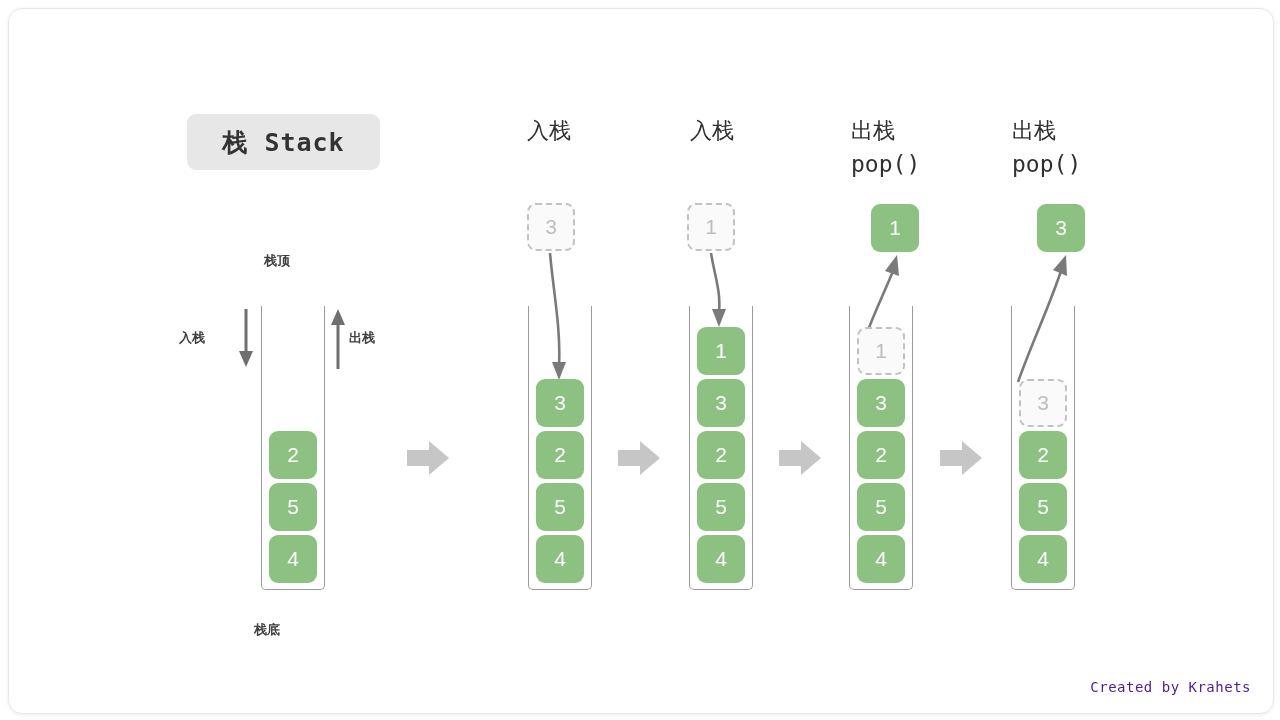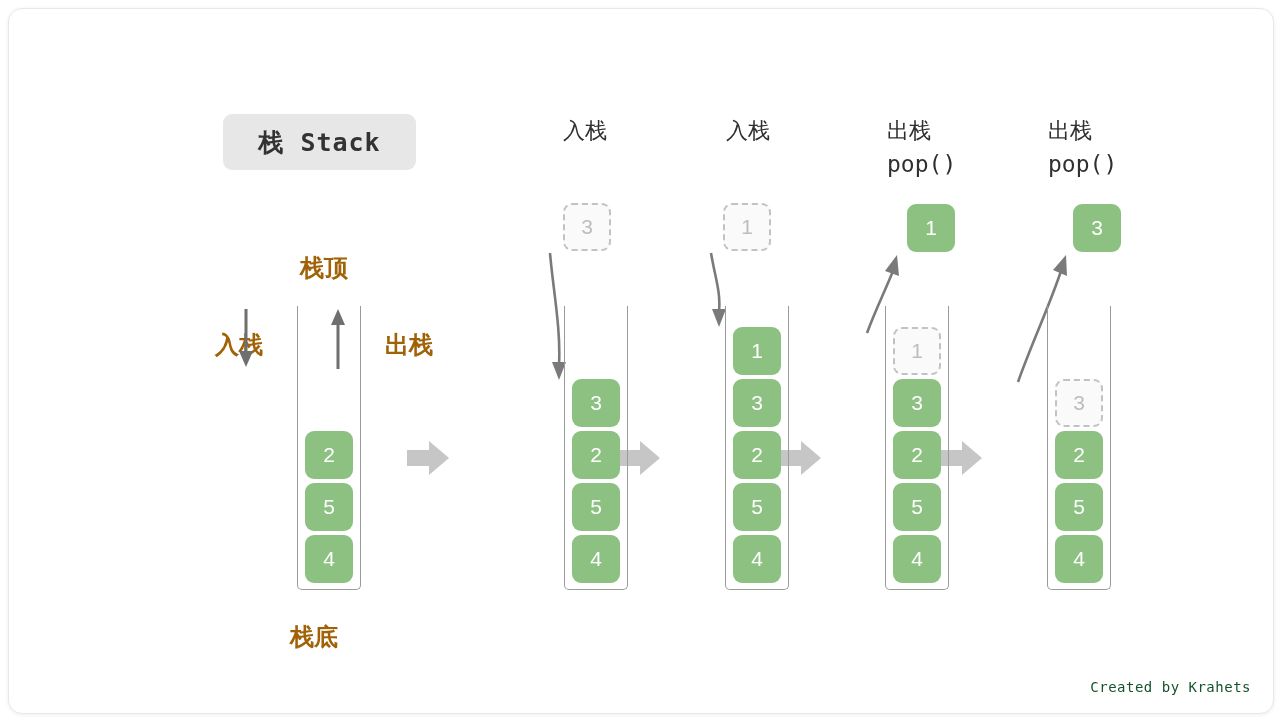--- a/index.html
+++ b/index.html
@@ -7,21 +7,21 @@
     width:1280px;height:720px;overflow:hidden;
     background:#ffffff;
     font-family:"Liberation Sans","DejaVu Sans",sans-serif;
   }
   #card{
     position:absolute;left:8px;top:8px;width:1264px;height:704px;
     background:#ffffff;border:1px solid #e8e8e8;border-radius:14px;
     box-shadow:0 1px 4px rgba(0,0,0,0.07);
     overflow:hidden;
   }
-  .abs{position:absolute;margin-left:36px;}
+  .abs{position:absolute;}
 
   
   #title-badge{
     left:178px;top:105px;width:193px;height:56px;
     background:#e7e7e7;border-radius:9px;
     display:flex;align-items:center;justify-content:center;
   }
   #title-badge .txt{
     font-family:"DejaVu Sans Mono","Liberation Mono",monospace;
     font-size:25px;font-weight:bold;color:#333333;letter-spacing:1px;
@@ -57,28 +57,28 @@
     font-size:21px;box-sizing:border-box;
   }
   .cell.solid{background:#8cc182;color:#ffffff;}
   .cell.ghost{
     background:#fafafa;color:#bdbdbd;
     border:2px dashed #c2c2c2;
   }
 
   
   .lbl-bold{
-    font-size:24px;font-weight:bold;color:#a16207;white-space:pre;
+    font-size:13px;font-weight:bold;color:#404040;white-space:pre;
   }
 
   
   #watermark{
     right:22px;bottom:18px;
     font-family:"DejaVu Sans Mono","Liberation Mono",monospace;
-    font-size:14px;color:#14532d;letter-spacing:.5px;white-space:pre;
+    font-size:14px;color:#4c1d95;letter-spacing:.5px;white-space:pre;
   }
   svg{position:absolute;overflow:visible;}
 </style>
 </head>
 <body>
 
 <div id="card">
 
   <div class="abs" id="title-badge">
     <span class="txt">栈 Stack</span>

